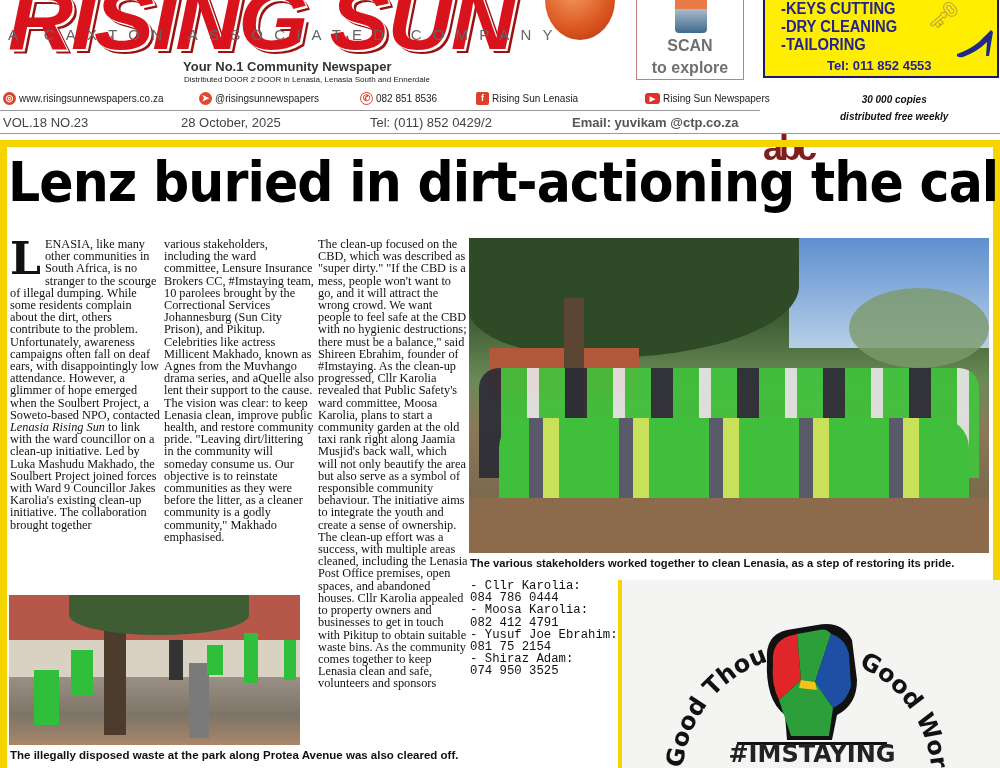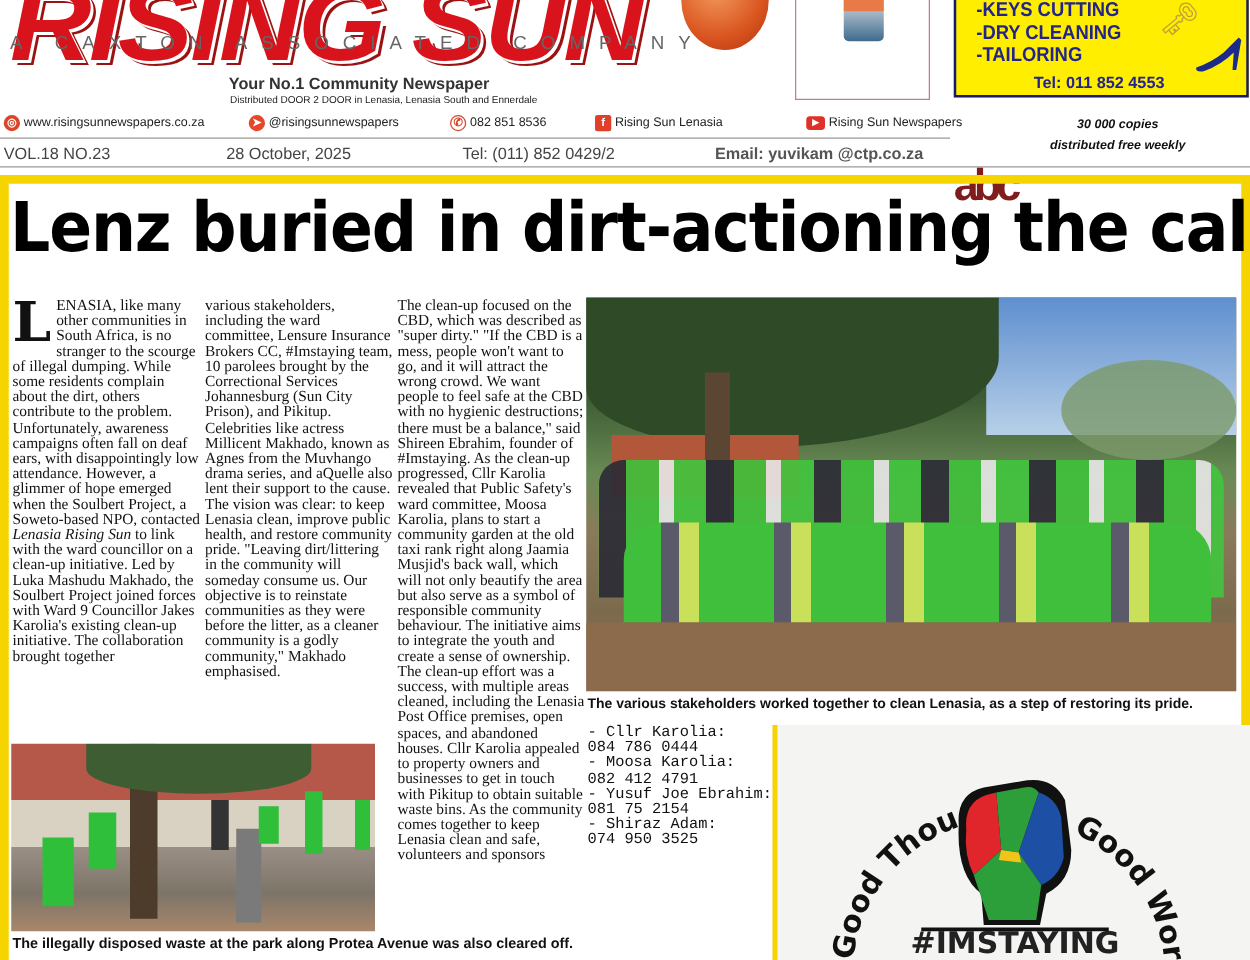--- a/index.html
+++ b/index.html
@@ -41,20 +41,24 @@
 <body>
 
 <div class="abs sun-ball"></div>
 <div class="abs logo-word">RISING SUN</div>
 <div class="abs caxton">A CAXTON ASSOCIATED COMPANY</div>
 <div class="abs tagline">Your No.1 Community Newspaper</div>
 <div class="abs distrib">Distributed DOOR 2 DOOR in Lenasia, Lenasia South and Ennerdale</div>
 
 <div class="abs scan-box">
   <div class="scan-device"></div>
+  <div class="scan-txt">
+    <div>SCAN</div>
+    <div>to explore</div>
+  </div>
 </div>
 
 <div class="abs ad-box">
   <div class="ad-line" style="top:2px">-KEYS CUTTING</div>
   <div class="ad-line" style="top:20px">-DRY CLEANING</div>
   <div class="ad-line" style="top:38px">-TAILORING</div>
   <div class="ad-tel">Tel: 011 852 4553</div>
   <div class="keys">🗝</div>
   <svg class="shoe" viewBox="0 0 40 30">
       <path d="M2 26 Q14 22 24 14 Q32 6 36 2 L38 4 L34 28 L31 28 L32 14 Q22 24 8 29 Q1 30 2 26Z" fill="#1c2a8a"></path>

